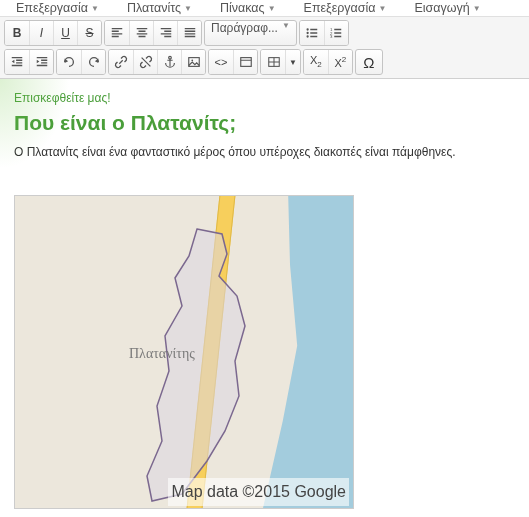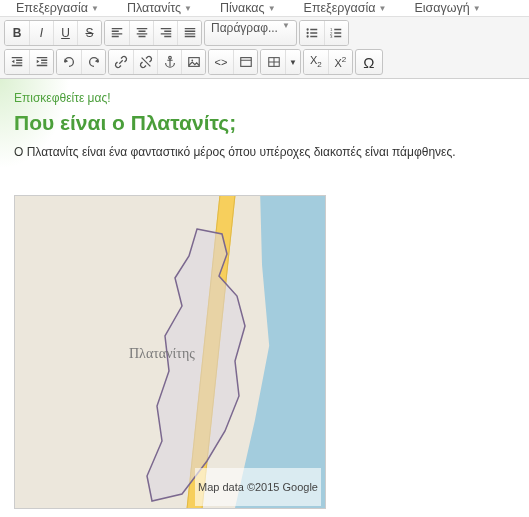--- a/index.html
+++ b/index.html
@@ -106,21 +106,21 @@
     font-size: 21px;
     font-weight: bold;
     margin-bottom: 10px;
   }
   .e-para {
     color: #333;
     font-size: 12px;
     margin-bottom: 12px;
   }
   .map-holder {
-    width: 312px;
+    width: 340px;
     height: 314px;
     border: 1px solid #ccc;
     position: relative;
     overflow: hidden;
     margin-top: 36px;
   }
   .map-land { position:absolute; inset:0; background:#ece7dc; }
   .map-sea { position:absolute; top:0; right:0; bottom:0; width:90px;
     background:#a3ccdd;
     clip-path: polygon(28% 0, 100% 0, 100% 100%, 0 100%, 22% 72%, 38% 48%, 30% 22%);
@@ -138,21 +138,21 @@
   .map-region {
     position:absolute; top:30px; left:112px; width:145px; height:280px;
   }
   .map-region svg { width:100%; height:100%; display:block; }
   .map-label {
     position:absolute; left:114px; top:150px;
     color:#7a7a7a; font-size:14px; font-family: Georgia, serif;
   }
   .map-attrib {
     position:absolute; right:4px; bottom:2px;
-    color:#444; font-size:11px; background:rgba(255,255,255,0.6); padding:13px 3px;
+    color:#444; font-size:16px; background:rgba(255,255,255,0.6); padding:5px 3px;
   }
   .bold { font-weight:bold; }
   .italic { font-style:italic; }
   .underline { text-decoration:underline; }
   .strike { text-decoration:line-through; }
   .omega {
     width: 28px; height: 26px;
     border: 1px solid #c4c4c4;
     border-radius: 3px;
     background: linear-gradient(#fff,#f1f1f1);

